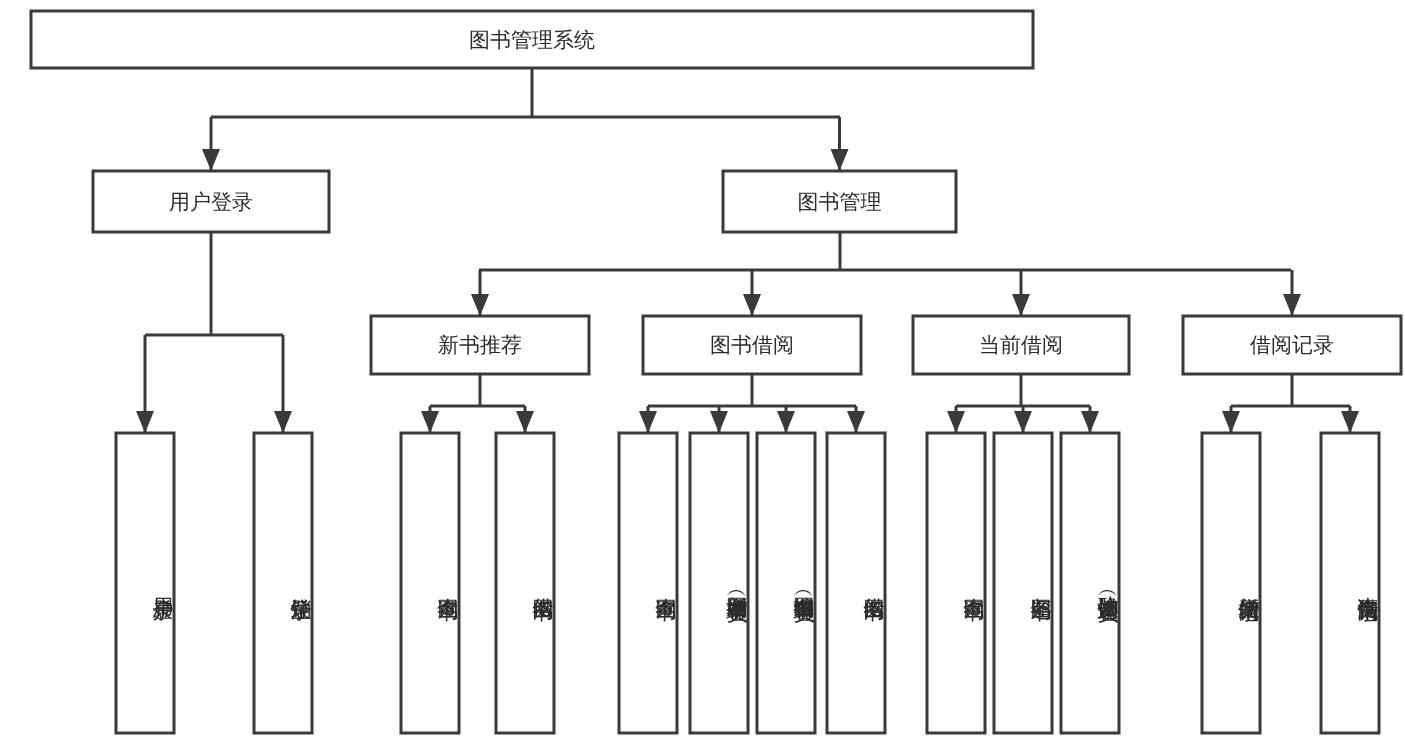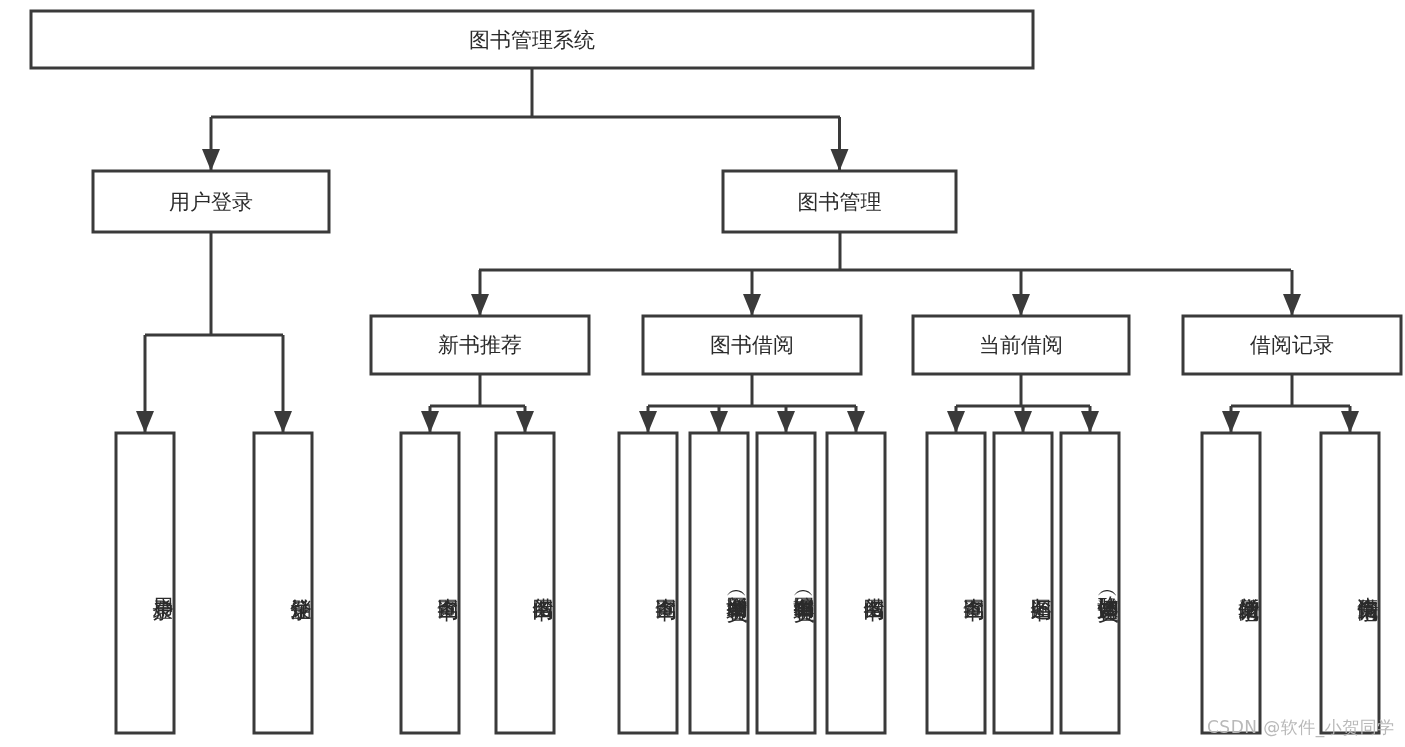--- a/index.html
+++ b/index.html
@@ -173,14 +173,13 @@
       <div class="node-label-v" style="left: 608px; top: 445px; width: 58px; height: 276px;">查询图书</div>
       <div class="node-label-v" style="left: 679px; top: 445px; width: 58px; height: 276px;">新增图书（管理员）</div>
       <div class="node-label-v" style="left: 746px; top: 445px; width: 58px; height: 276px;">编辑图书（管理员）</div>
       <div class="node-label-v" style="left: 816px; top: 445px; width: 58px; height: 276px;">借阅图书</div>
       <div class="node-label-v" style="left: 916px; top: 445px; width: 58px; height: 276px;">查询图书</div>
       <div class="node-label-v" style="left: 983px; top: 445px; width: 58px; height: 276px;">归还图书</div>
       <div class="node-label-v" style="left: 1050px; top: 445px; width: 58px; height: 276px;">确认归还（管理员）</div>
       <div class="node-label-v" style="left: 1191px; top: 445px; width: 58px; height: 276px;">新增借阅记录</div>
       <div class="node-label-v" style="left: 1310px; top: 445px; width: 58px; height: 276px;">查询借阅记录</div>
     </div>
-  <div class="watermark" style="left: 1196px; top: 716px;">CSDN @软件_小贺同学</div>
 </div>
 
 </body></html>

